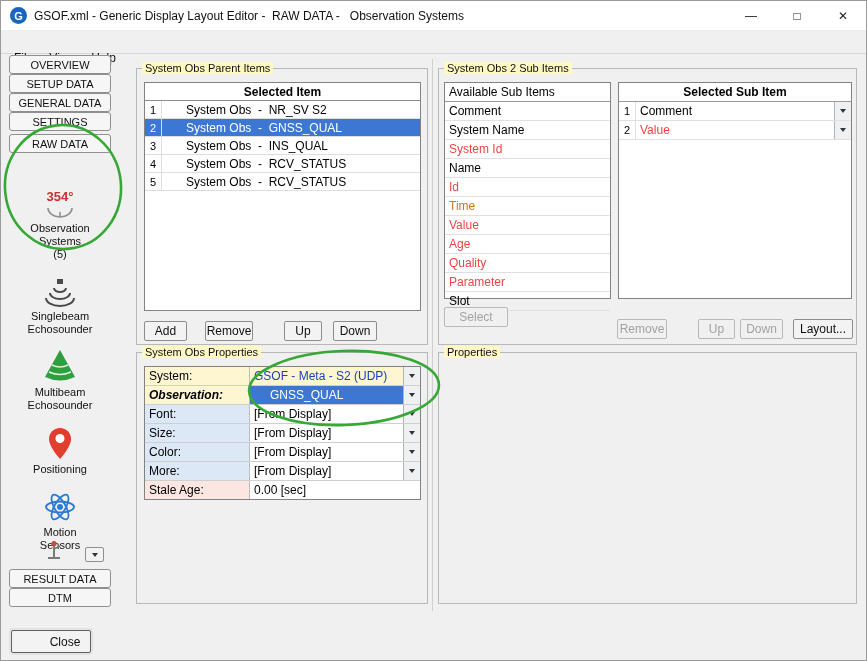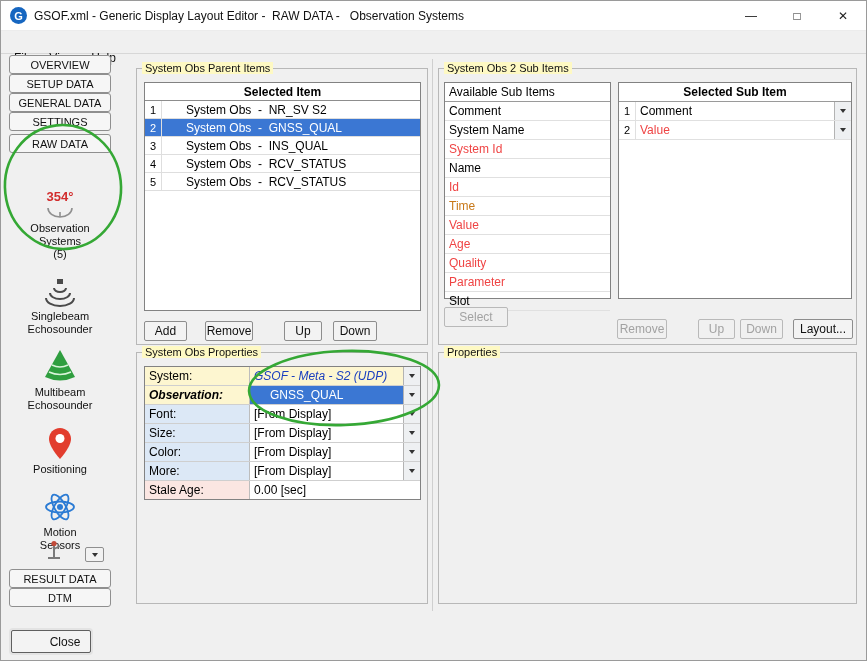--- a/index.html
+++ b/index.html
@@ -48,21 +48,21 @@
   .prop-grid{left:143px;top:365px;width:277px;background:#fff;border:1px solid #828282;font-size:12px;}
   .pg-row{height:18px;display:flex;align-items:stretch;border-bottom:1px solid #cfcfcf;}
   .pg-row:last-child{border-bottom:none;}
   .pg-label{width:100px;flex:0 0 auto;display:flex;align-items:center;padding-left:4px;border-right:1px solid #bdbdbd;}
   .pg-value{flex:1;display:flex;align-items:stretch;background:#fff;}
   .pg-vtext{flex:1;display:flex;align-items:center;padding-left:4px;white-space:pre;}
   .lbl-yellow{background:#fdf6d0;}
   .lbl-blue{background:#dce8f6;}
   .lbl-pink{background:#fbe6e2;}
   .bold{font-weight:bold;font-style:italic;}
-  .val-yellow{background:#fdf6d0;font-style:italic;}
+  .val-yellow{background:#fdf6d0;}
   .val-blue-text{color:#1a3fbf;}
   .val-selected{background:#3b77d3;color:#fff;padding-left:20px;}
   .dd{width:16px;flex:0 0 auto;display:flex;align-items:center;justify-content:center;border-left:1px solid #b3b3b3;background:#eef0f2;}
   .tri{width:0;height:0;border-left:3.5px solid transparent;border-right:3.5px solid transparent;border-top:4px solid #333;}
 
   
   .avail-list{left:443px;top:81px;width:167px;height:217px;background:#fff;border:1px solid #828282;font-size:12px;}
   .av-header{height:18px;display:flex;align-items:center;padding-left:4px;border-bottom:1px solid #9a9a9a;}
   .av-item{height:18px;display:flex;align-items:center;padding-left:4px;border-bottom:1px solid #e0e0e0;}
   .c-blue{color:#ef4444;}

